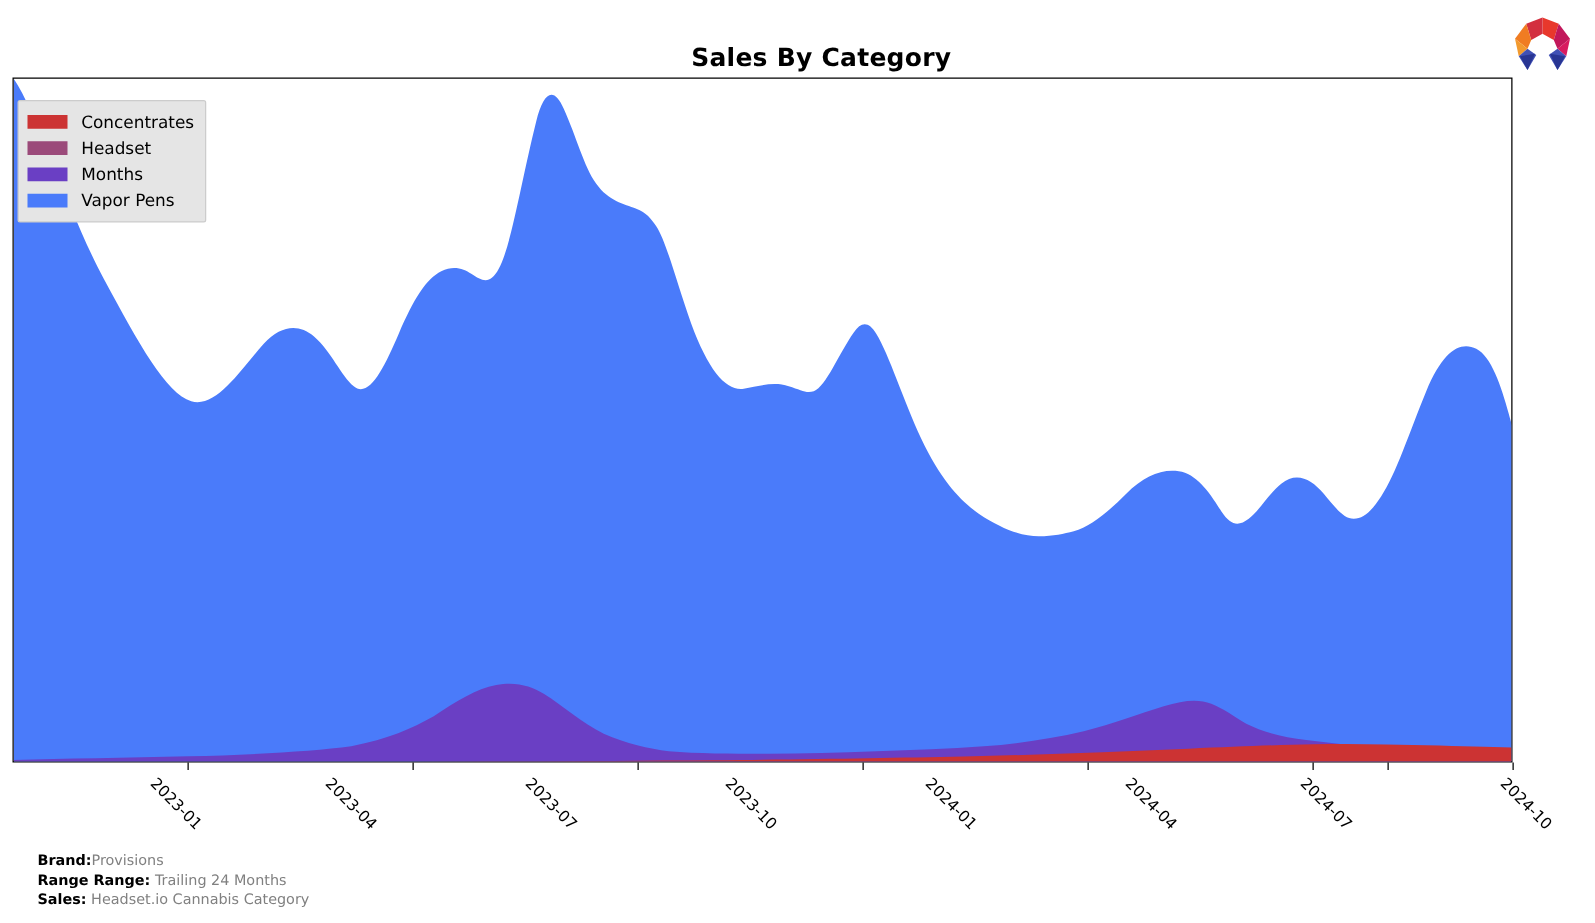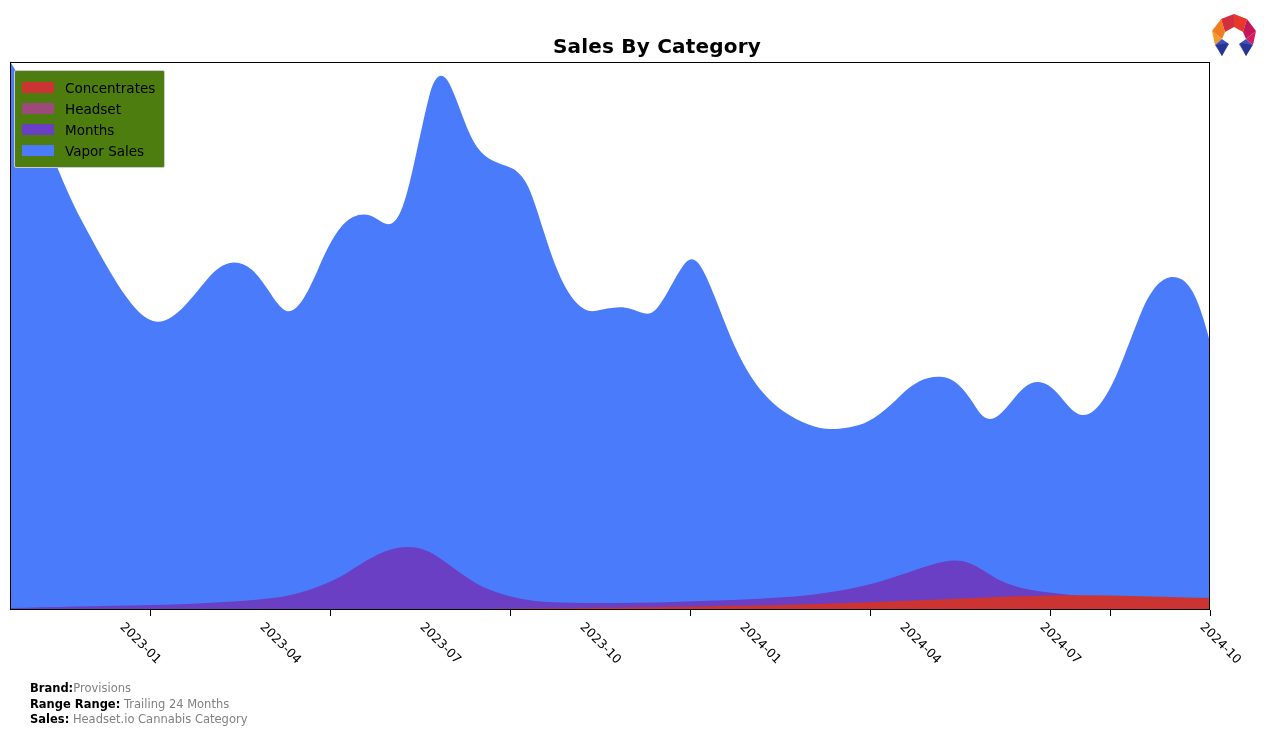--- a/index.html
+++ b/index.html
@@ -64,22 +64,22 @@
     position: absolute;
     left: 0;
     top: 0;
     display: block;
   }
 
   
   #legend {
     position: absolute;
     left: 14px;
-    top: 70px;
-    background: #4d7c0f;
+    top: 80px;
+    background: #e5e5e5;
     border: 1px solid #cccccc;
     border-radius: 2px;
     padding: 6px 9px 6px 7px;
     z-index: 6;
     box-shadow: 0 0 0 0 rgba(0,0,0,0);
   }
   .legend-row {
     display: flex;
     align-items: center;
     height: 21px;
@@ -246,21 +246,21 @@
   <div class="legend-row">
     <span class="legend-swatch" style="background:#9b4a7a"></span>
     <span class="legend-label">Headset</span>
   </div>
   <div class="legend-row">
     <span class="legend-swatch" style="background:#6a3fc4"></span>
     <span class="legend-label">Months</span>
   </div>
   <div class="legend-row">
     <span class="legend-swatch" style="background:#4a7bfa"></span>
-    <span class="legend-label">Vapor Sales</span>
+    <span class="legend-label">Vapor Pens</span>
   </div>
 </div>
 
 <div id="x-axis">
   <span class="tick-mark" style="left:140px"></span>
   <span class="tick-label" style="left:118px">2023-01</span>
 
   <span class="tick-mark" style="left:320px"></span>
   <span class="tick-label" style="left:258px">2023-04</span>
 

